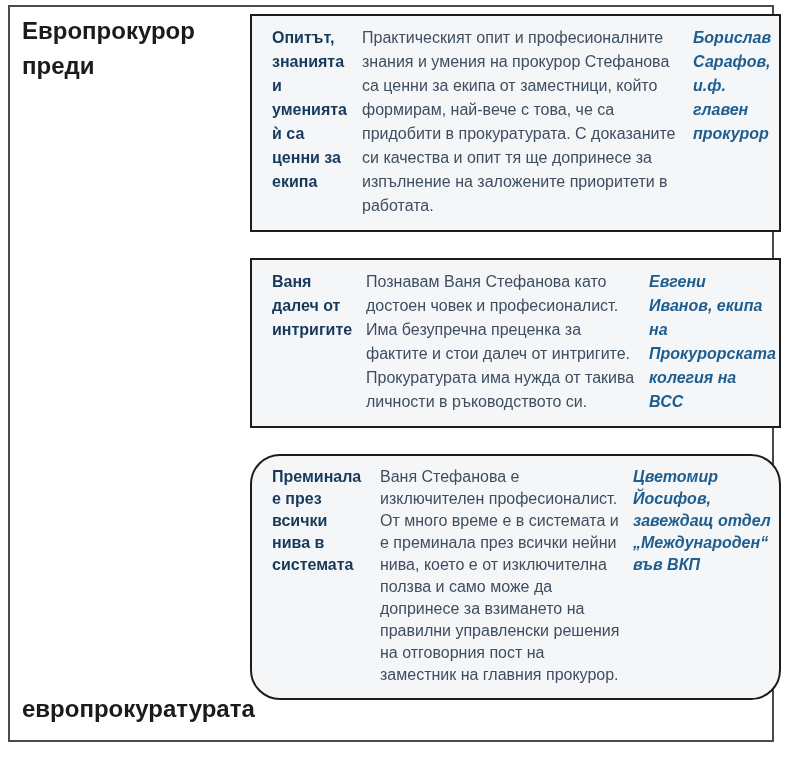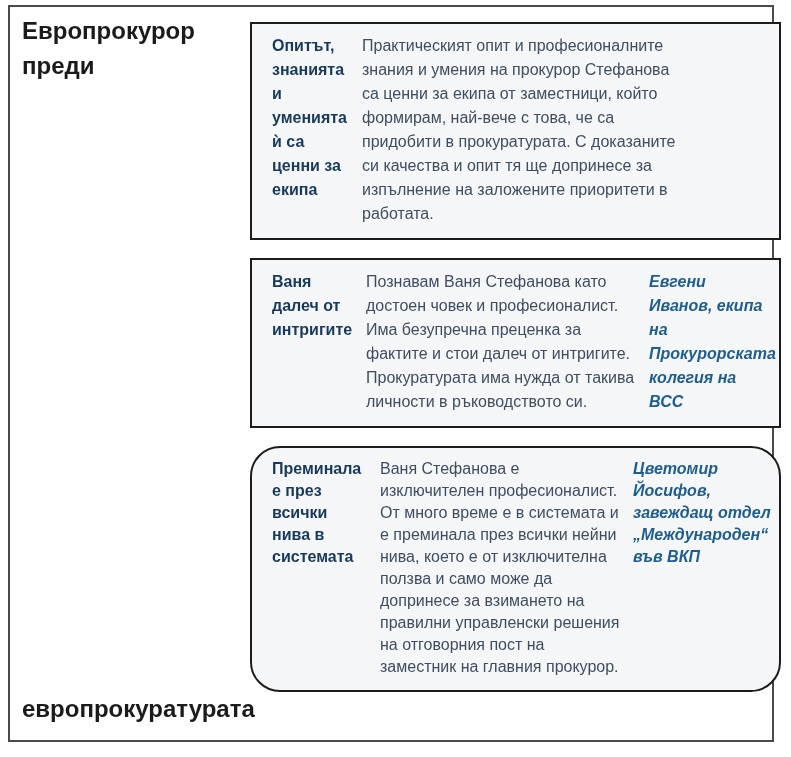--- a/index.html
+++ b/index.html
@@ -31,25 +31,25 @@
     position: absolute;
     left: 12px; bottom: 16px;
     font-size: 24px;
     line-height: 30px;
     font-weight: 700;
     color: var(--page-text, #1b1b1b);
     white-space: nowrap;
   }
   .cards {
     position: absolute;
-    left: 240px; top: 15px;
+    left: 240px; top: 7px;
     width: 531px;
     display: flex;
     flex-direction: column;
-    gap: 18px;
+    gap: 26px;
     align-items: center;
   }
   .card {
     box-sizing: border-box;
     width: 100%;
     background: var(--card-bg, #f5f6f7);
     border: 2px solid var(--card-border, #1c1c1c);
     padding: 10px 6px 12px 20px;
     display: grid;
     column-gap: 12px;
@@ -76,20 +76,21 @@
 <body>
 
 <div class="frame">
   <div class="top-text">Европрокурор преди</div>
 
   <div class="cards">
 
     <div class="card card-1">
       <div class="q-title">Опитът, знанията и уменията ѝ са ценни за екипа</div>
       <div class="q-body">Практическият опит и професионалните знания и умения на прокурор Стефанова са ценни за екипа от заместници, който формирам, най-вече с това, че са придобити в прокуратурата. С доказаните си качества и опит тя ще допринесе за изпълнение на заложените приоритети в работата.</div>
+      <div class="q-attr">Борислав Сарафов, и.ф. главен прокурор</div>
     </div>
 
     <div class="card card-2">
       <div class="q-title">Ваня далеч от интригите</div>
       <div class="q-body">Познавам Ваня Стефанова като достоен човек и професионалист. Има безупречна преценка за фактите и стои далеч от интригите. Прокуратурата има нужда от такива личности в ръководството си.</div>
       <div class="q-attr">Евгени Иванов, екипа на Прокурорската колегия на ВСС</div>
     </div>
 
     <div class="card card-3">
       <div class="q-title">Преминала е през всички нива в системата</div>

